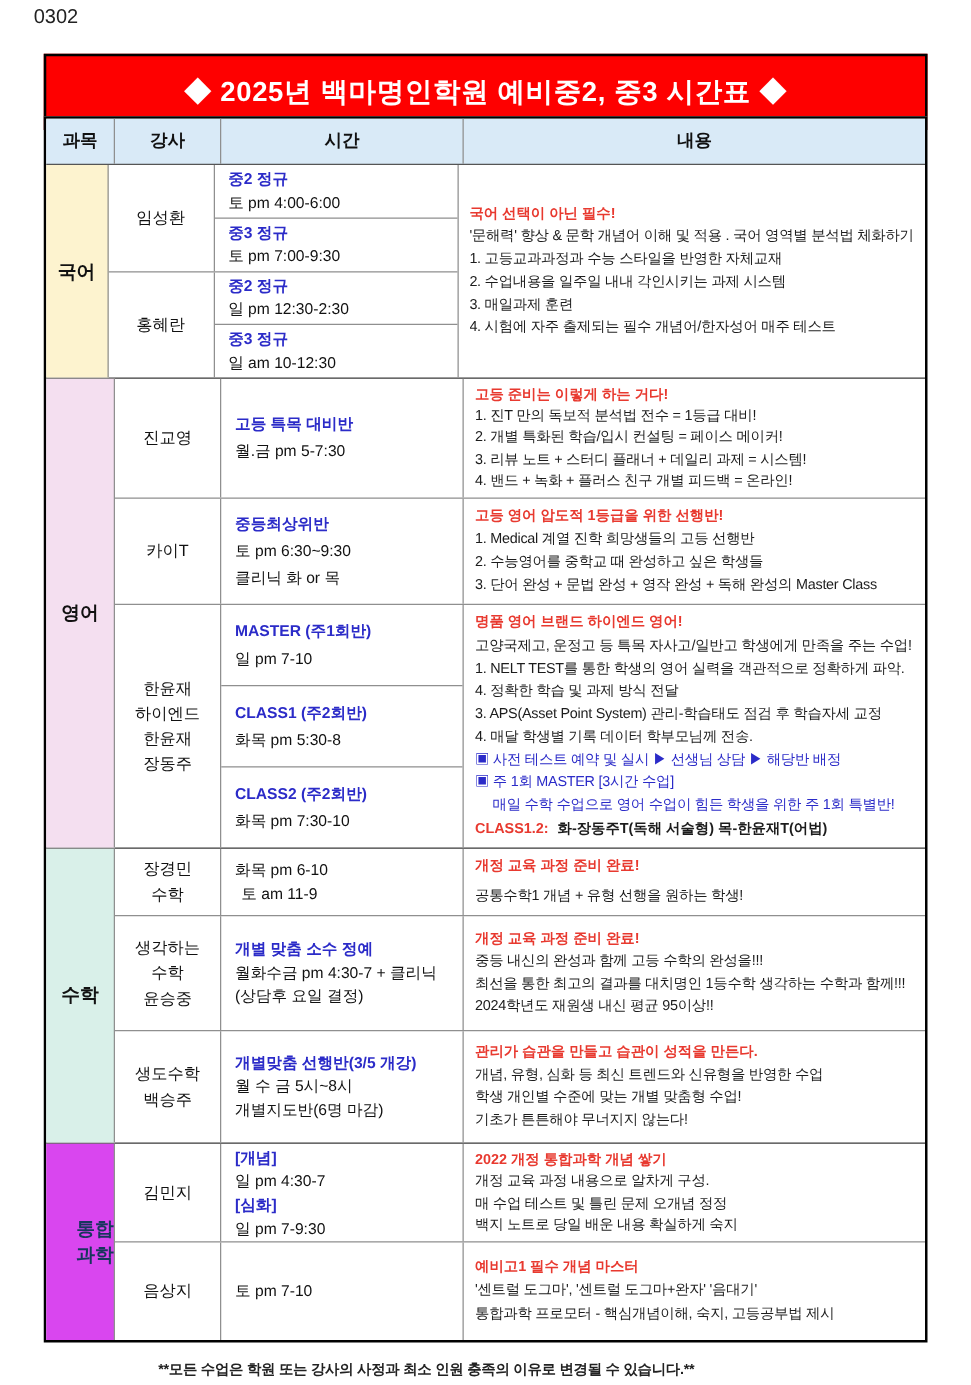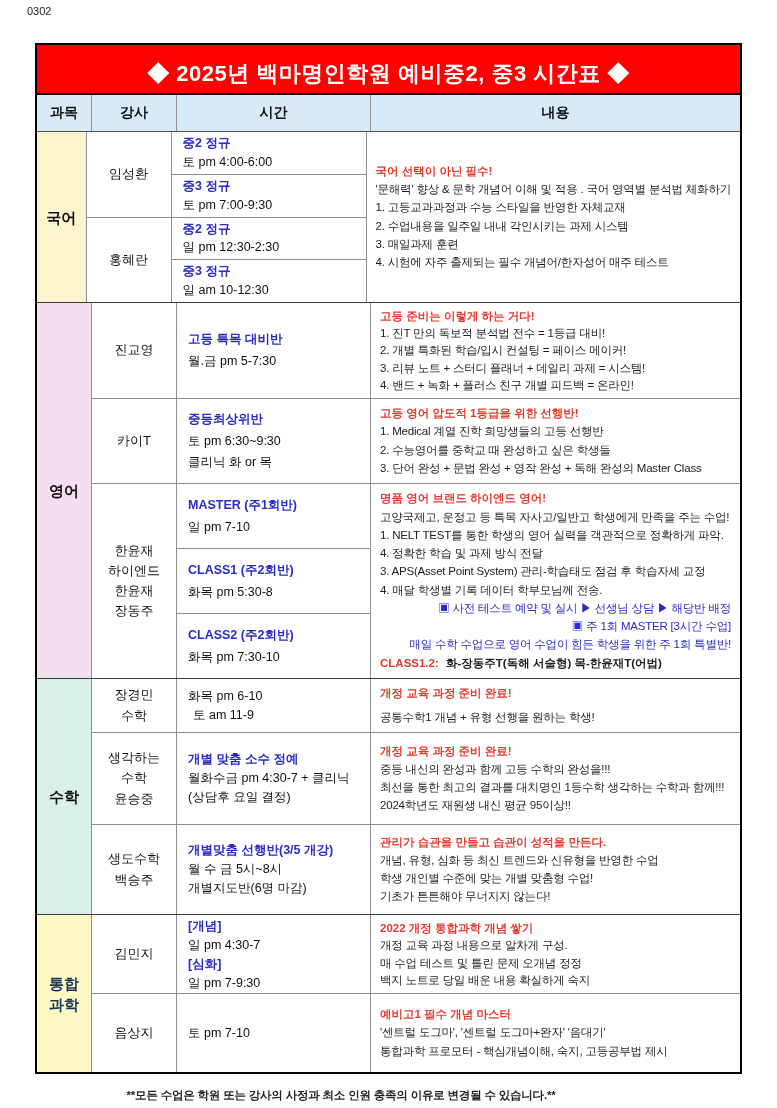--- a/index.html
+++ b/index.html
@@ -1,20 +1,20 @@
 <!DOCTYPE html>
 <html><head>
 <meta charset="utf-8">
 <style>
   html,body { margin:0; padding:0; }
   body {
     width:777px; height:1108px; background:#ffffff; position:relative;
     font-family:"Liberation Sans", sans-serif; color:#111;
   }
-  .code { position:absolute; top:5px; left:27px; font-size:11px; color:#222; }
+  .code { position:absolute; top:5px; left:27px; font-size:16px; color:#222; }
   .banner {
     position:absolute; left:35px; top:29px; width:707px; height:61px;
     border:2px solid #000; box-sizing:border-box;
     display:flex; align-items:center; justify-content:center;margin-top:14px;
   }
   .banner span { color:#ffffff; font-weight:bold; font-size:22px; letter-spacing:0.5px; }
   .tbl {
     position:absolute; left:35px; top:93px; width:707px;
     border:2px solid #000; box-sizing:border-box; background:#fff;
   }
@@ -57,21 +57,21 @@
   .slot-tight { gap:2px; }
   .sname { color:#2b2bc8; font-weight:bold; font-size:12.5px; line-height:1.35; white-space:nowrap; overflow:hidden; }
   .stime { color:#111; font-size:12.5px; line-height:1.35; white-space:nowrap; overflow:hidden; }
   .content {
     flex:1; display:flex; flex-direction:column; justify-content:center;
     padding:5px 9px; box-sizing:border-box; gap:1px;
   }
   .gapbig { gap:7px; }
   .ct { color:#e8392f; font-weight:bold; font-size:11.5px; line-height:1.5; white-space:nowrap; overflow:hidden; }
   .cl { color:#1c1c1c; font-size:11.5px; line-height:1.5; letter-spacing:-0.2px; white-space:nowrap; overflow:hidden; }
-  .cb { color:#2b2bc8;text-align:right; }
+  .cb { color:#2b2bc8; }
   .cind { padding-left:14px; }
   .cmix { font-size:11.5px; line-height:1.5; font-weight:bold; white-space:nowrap; overflow:hidden; }
   .cmix .lab { color:#e8392f; }
   .cmix .txt { color:#1c1c1c; margin-left:4px; }
 
   
   .kor-body { flex:1; display:flex; }
   .kor-left { width:280px; box-sizing:border-box; border-right:1px solid #8f8f8f; display:flex; flex-direction:column; }
   .kor-group { display:flex; flex:1; }
   .kor-group .slots { flex:1; width:auto; border-right:none; }
@@ -298,21 +298,21 @@
           <div class="cl">개념, 유형, 심화 등 최신 트렌드와 신유형을 반영한 수업</div>
           <div class="cl">학생 개인별 수준에 맞는 개별 맞춤형 수업!</div>
           <div class="cl">기초가 튼튼해야 무너지지 않는다!</div>
         </div>
       </div>
 
     </div>
   </div>
 
   <div class="section">
-    <div class="subj subj-sci" style="background: #fef9c3;">
+    <div class="subj subj-sci" style="background: #d946ef; align-items: flex-end;">
       <span>통합</span>
       <span>과학</span>
     </div>
     <div class="sec-body">
 
       <div class="group h78">
         <div class="instr">
           <span>김민지</span>
         </div>
         <div class="slots">

